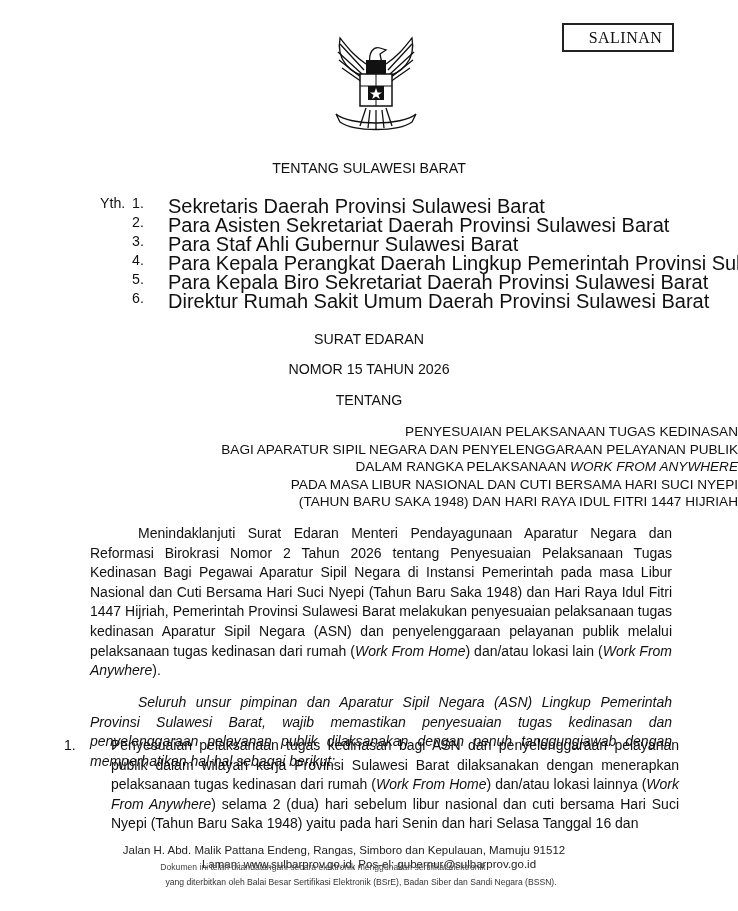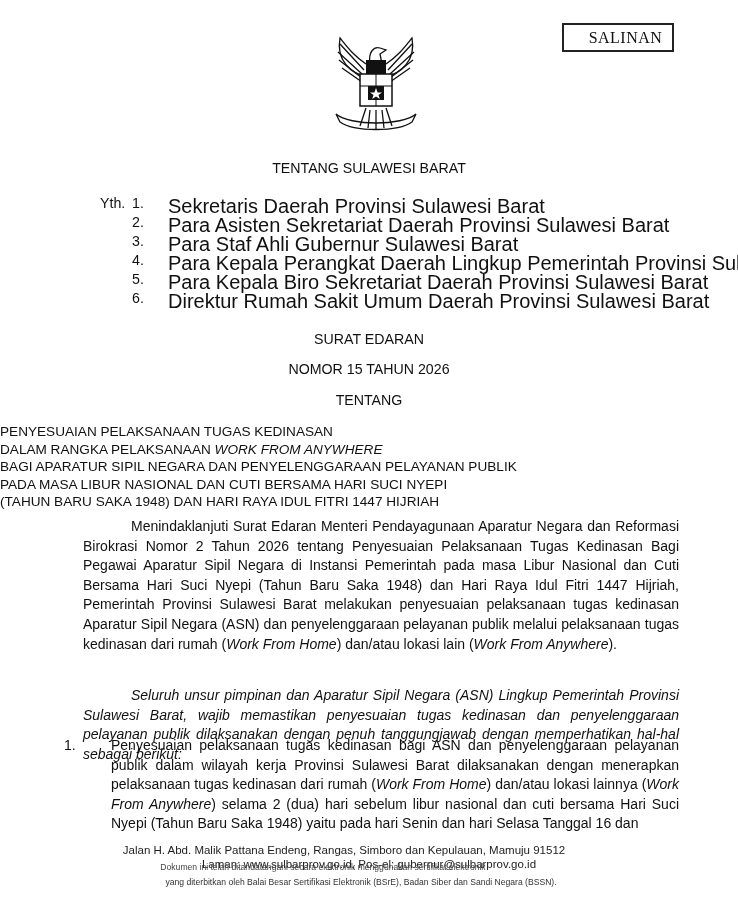--- a/index.html
+++ b/index.html
@@ -7,23 +7,23 @@
          font-family: "Liberation Sans", sans-serif; color: #111; }
   .abs { position: absolute; }
   .salinan { left: 562px; top: 23px; width: 112px; height: 29px; border: 2px solid #222;
              font-family: "Liberation Serif", serif; font-size: 16px; letter-spacing: 0.5px;
              display: flex; align-items: center; justify-content: center; box-sizing: border-box; padding-left: 15px; }
   .emblem { left: 330px; top: 30px; width: 92px; height: 114px; }
   .center { left: 0; width: 738px; text-align: center; font-size: 14.2px; }
   .yth-label { left: 100px; font-size: 14.2px; }
   .yth-num { left: 132px; font-size: 14.2px; }
   .yth-text { left: 168px; font-size: 20px; white-space: nowrap; text-align: center; }
-  .title-block { left: 0; width: 738px; text-align: left; font-size: 13.6px; line-height: 17.5px; top: 423px; }
+  .title-block { left: 0; width: 738px; text-align: right; font-size: 13.6px; line-height: 17.5px; top: 423px; }
   .para { left: 83px; width: 596px; font-size: 14px; line-height: 19.6px; text-align: justify; }
-  .para p { margin: 0; }
+  .para p { margin: 7px; }
   .indent { text-indent: 48px; }
   .list { left: 64px; width: 615px; font-size: 14px; line-height: 19.6px; }
   .list .num { position: absolute; left: 0; top: 0; }
   .list .body { margin-left: 47px; text-align: justify; }
   .footer1 { left: 0; width: 688px; text-align: center; font-size: 11.5px; top: 844px; color: #222; }
   .footer2 { left: 0; width: 738px; text-align: center; font-size: 11.5px; top: 858px; color: #222; }
   .footer3 { left: 0; width: 612px; text-align: center; font-size: 8.6px; top: 862px; color: #444; padding-left: 17px; }
   .footer4 { left: 0; width: 722px; text-align: center; font-size: 8.6px; top: 877px; color: #333; }
   i { font-style: italic; }
 </style>
@@ -75,22 +75,22 @@
   <div class="abs yth-num" style="top:290px;">6.</div>
   <div class="abs yth-text" style="top:290px;">Direktur Rumah Sakit Umum Daerah Provinsi Sulawesi Barat</div>
 </div>
 
 <div class="abs center" style="top:331px;">SURAT EDARAN</div>
 <div class="abs center" style="top:361px;">NOMOR 15 TAHUN 2026</div>
 <div class="abs center" style="top:392px;">TENTANG</div>
 
 <div class="abs title-block">
   <div>PENYESUAIAN PELAKSANAAN TUGAS KEDINASAN</div>
+  <div>BAGI APARATUR SIPIL NEGARA DAN PENYELENGGARAAN PELAYANAN PUBLIK</div>
   <div><span>DALAM RANGKA PELAKSANAAN </span><i>WORK FROM ANYWHERE</i></div>
-  <div>BAGI APARATUR SIPIL NEGARA DAN PENYELENGGARAAN PELAYANAN PUBLIK</div>
   <div>PADA MASA LIBUR NASIONAL DAN CUTI BERSAMA HARI SUCI NYEPI</div>
   <div>(TAHUN BARU SAKA 1948) DAN HARI RAYA IDUL FITRI 1447 HIJRIAH</div>
 </div>
 
 <div class="abs para" style="top:517px;">
   <p class="indent"><span>Menindaklanjuti Surat Edaran Menteri Pendayagunaan Aparatur Negara dan Reformasi Birokrasi Nomor 2 Tahun 2026 tentang Penyesuaian Pelaksanaan Tugas Kedinasan Bagi Pegawai Aparatur Sipil Negara di Instansi Pemerintah pada masa Libur Nasional dan Cuti Bersama Hari Suci Nyepi (Tahun Baru Saka 1948) dan Hari Raya Idul Fitri 1447 Hijriah, Pemerintah Provinsi Sulawesi Barat melakukan penyesuaian pelaksanaan tugas kedinasan Aparatur Sipil Negara (ASN) dan penyelenggaraan pelayanan publik melalui pelaksanaan tugas kedinasan dari rumah (</span><i>Work From Home</i><span>) dan/atau lokasi lain (</span><i>Work From Anywhere</i><span>).</span></p>
 </div>
 
 <div class="abs para" style="top:686px;font-style:italic;">
   <p class="indent">Seluruh unsur pimpinan dan Aparatur Sipil Negara (ASN) Lingkup Pemerintah Provinsi Sulawesi Barat, wajib memastikan penyesuaian tugas kedinasan dan penyelenggaraan pelayanan publik dilaksanakan dengan penuh tanggungjawab dengan memperhatikan hal-hal sebagai berikut:</p>

